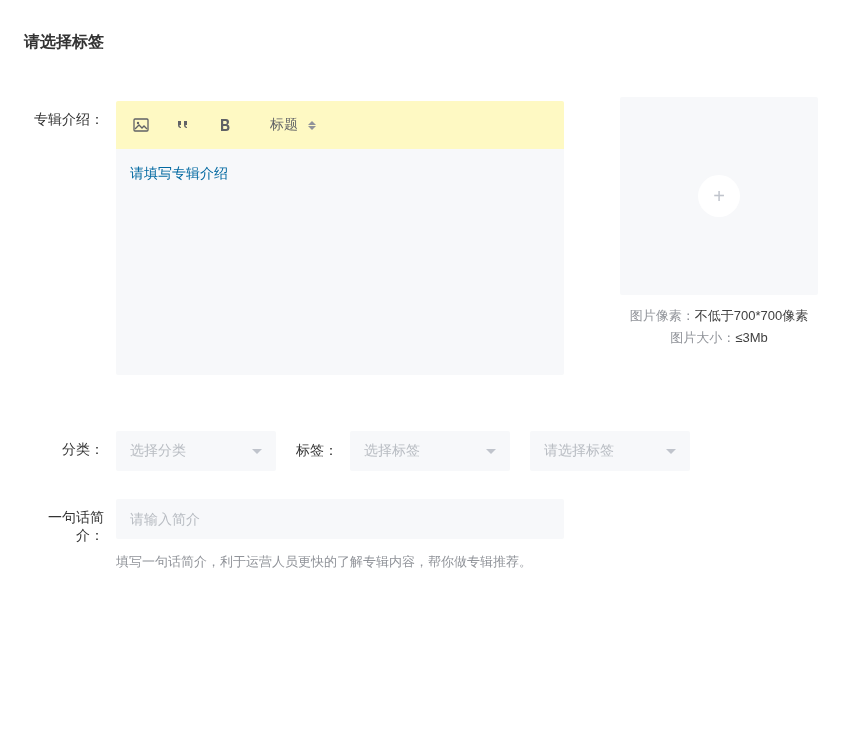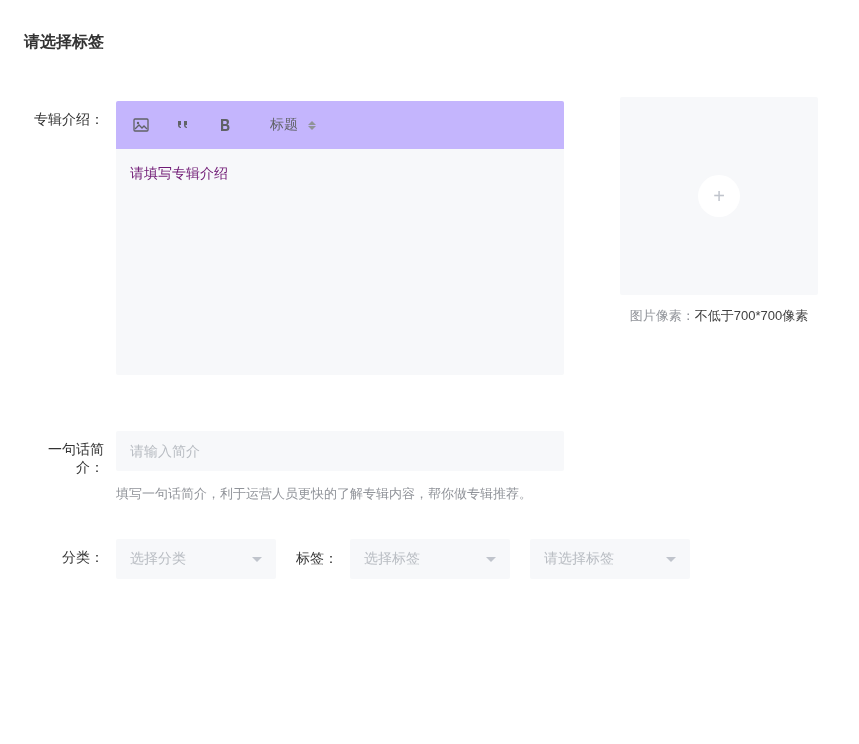--- a/index.html
+++ b/index.html
@@ -127,21 +127,21 @@
     .hint-value {
       color: #404040;
     }
 
     .editor-wrapper {
       width: 448px;
     }
 
     .editor-toolbar {
       height: 48px;
-      background: #c4b5fd;
+      background: #fef9c3;
       border-top-left-radius: 2px;
       border-top-right-radius: 2px;
       display: flex;
       align-items: center;
       padding: 0 6px;
       gap: 4px;
     }
 
     .toolbar-btn {
       width: 38px;
@@ -190,21 +190,21 @@
     .editor-content {
       width: 448px;
       height: 226px;
       background: #f7f8fa;
       border-bottom-left-radius: 2px;
       border-bottom-right-radius: 2px;
       padding: 16px 14px;
     }
 
     .editor-placeholder {
-      color: #701a75;
+      color: #0369a1;
       font-size: 14px;
     }
 
     .help-text {
       margin-top: 14px;
       font-size: 13px;
       color: #909399;
     }
 
     .inline-selects {
@@ -316,49 +316,53 @@
       <div class="upload-box">
         <div class="upload-circle">
           <span class="upload-plus">+</span>
         </div>
       </div>
       <div class="upload-hints">
         <div class="upload-hint-line">
           <span class="hint-label">图片像素：</span>
           <span class="hint-value">不低于700*700像素</span>
         </div>
+        <div class="upload-hint-line">
+          <span class="hint-label">图片大小：</span>
+          <span class="hint-value">≤3Mb</span>
+        </div>
+      </div>
+    </div>
+  </div>
+
+  <div class="form-row">
+    <div class="form-label">分类：</div>
+    <div class="form-content">
+      <div class="inline-selects">
+        <div class="select-box">
+          <span class="select-value">选择分类</span>
+          <span class="select-arrow"></span>
+        </div>
+        <div class="select-group">
+          <span class="inline-label">标签：</span>
+          <div class="select-box">
+            <span class="select-value">选择标签</span>
+            <span class="select-arrow"></span>
+          </div>
+        </div>
+        <div class="select-box">
+          <span class="select-value">请选择标签</span>
+          <span class="select-arrow"></span>
+        </div>
       </div>
     </div>
   </div>
 
   <div class="form-row brief-row">
     <div class="form-label">一句话简介：</div>
     <div class="form-content">
       <input type="text" class="input-text" placeholder="请输入简介" style="">
       <div class="help-text">填写一句话简介，利于运营人员更快的了解专辑内容，帮你做专辑推荐。</div>
     </div>
   </div>
 
-  <div class="form-row">
-    <div class="form-label">分类：</div>
-    <div class="form-content">
-      <div class="inline-selects">
-        <div class="select-box">
-          <span class="select-value">选择分类</span>
-          <span class="select-arrow"></span>
-        </div>
-        <div class="select-group">
-          <span class="inline-label">标签：</span>
-          <div class="select-box">
-            <span class="select-value">选择标签</span>
-            <span class="select-arrow"></span>
-          </div>
-        </div>
-        <div class="select-box">
-          <span class="select-value">请选择标签</span>
-          <span class="select-arrow"></span>
-        </div>
-      </div>
-    </div>
-  </div>
-
 
 </div>
 
 </body></html>

